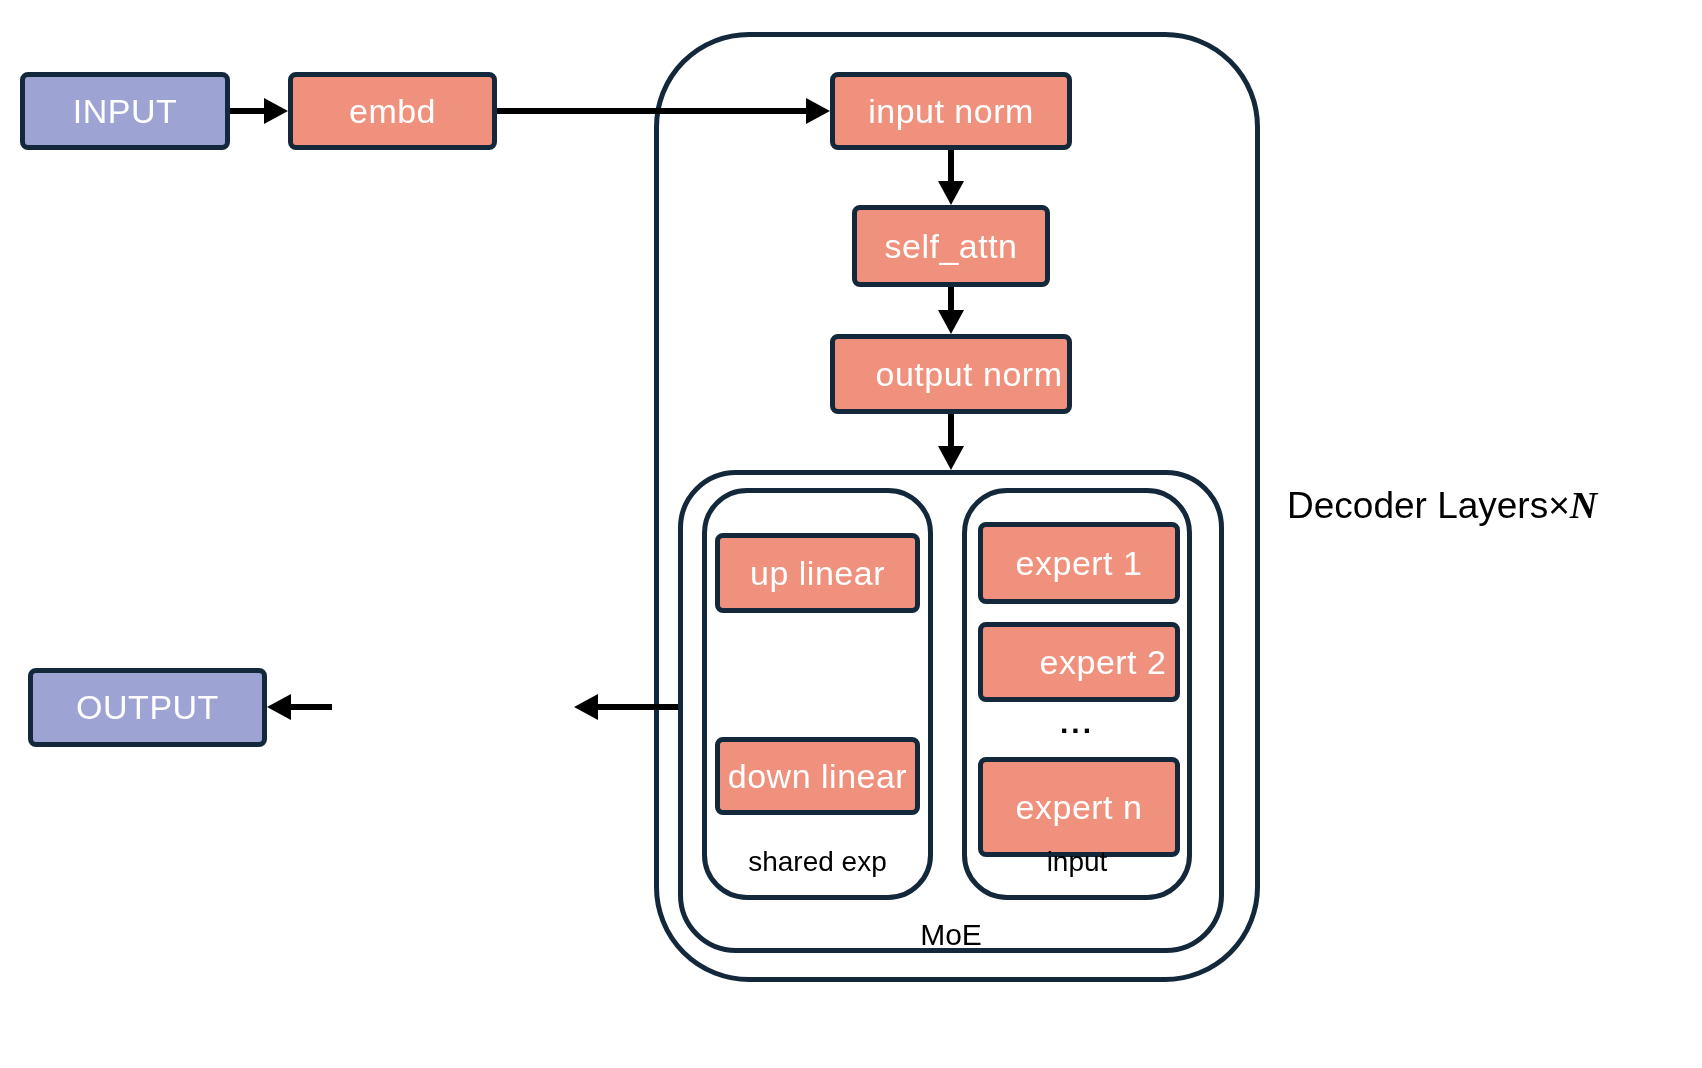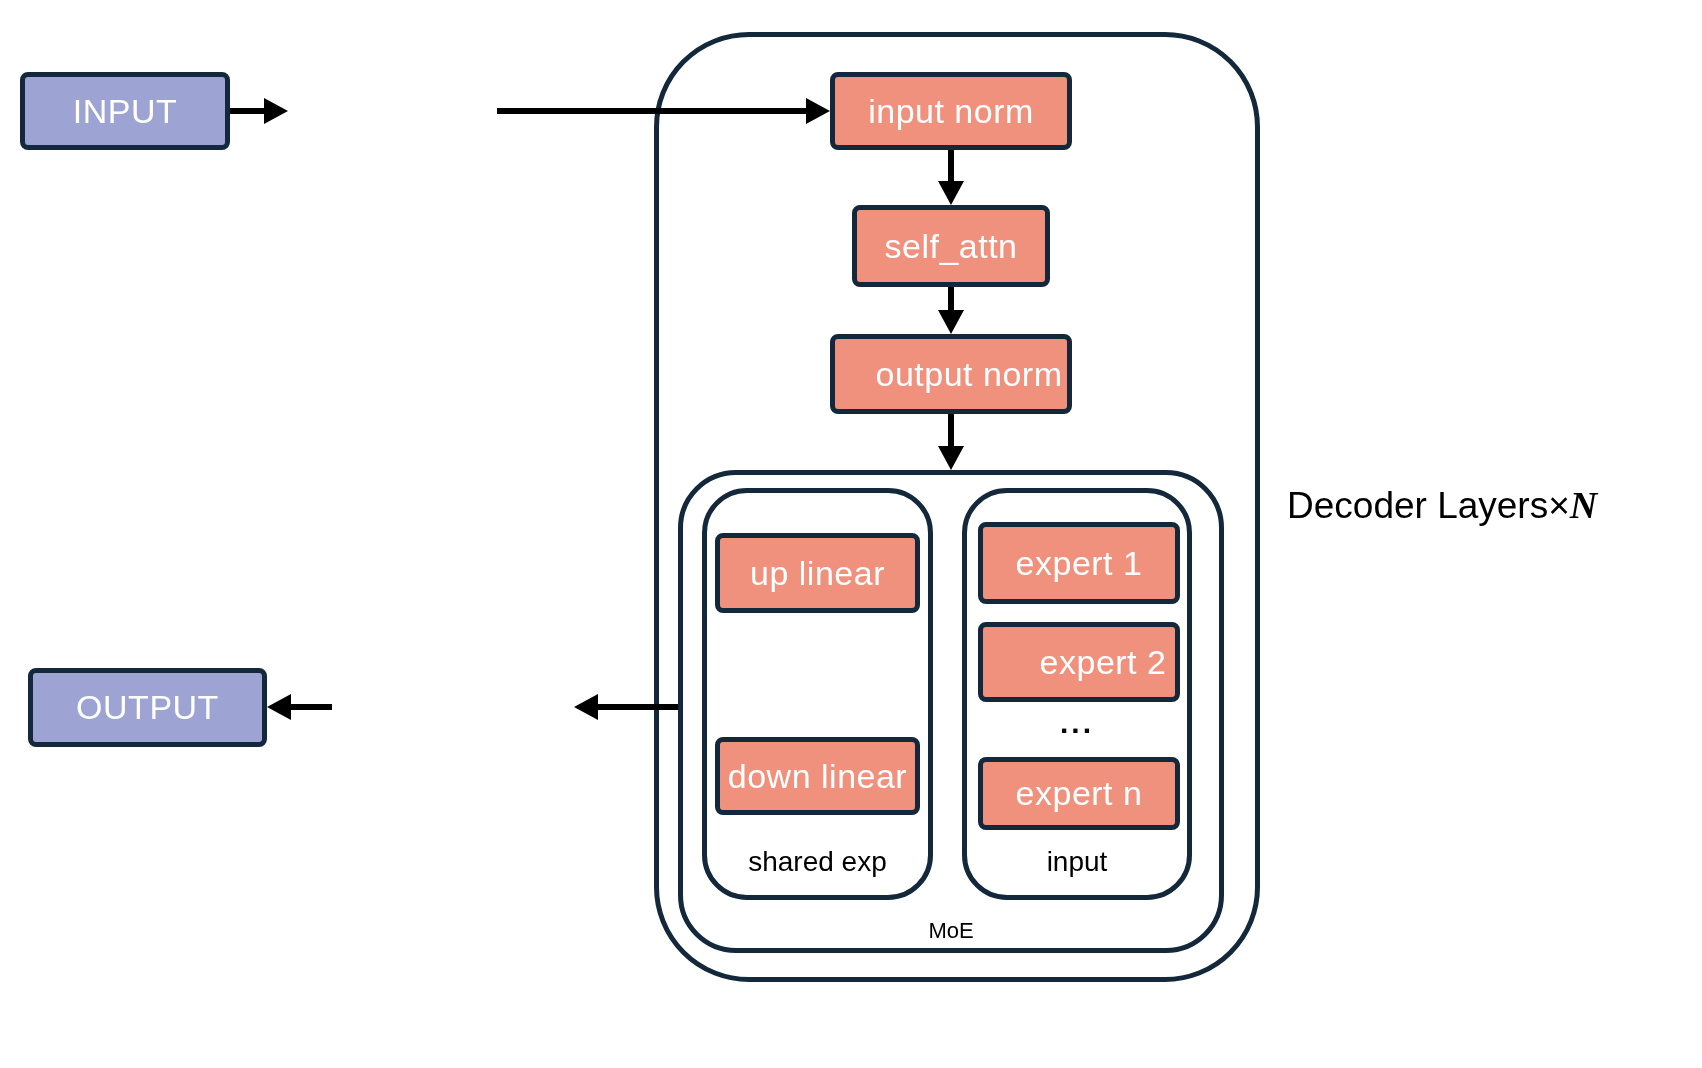--- a/index.html
+++ b/index.html
@@ -51,32 +51,32 @@
   .n-input-norm  { left: 830px; top: 72px;  width: 242px; height: 78px; }
   .n-self-attn   { left: 852px; top: 205px; width: 198px; height: 82px; }
   .n-output-norm { left: 830px; top: 334px; width: 242px; height: 80px; padding-left: 36px; }
   .n-lm-head     { left: 332px; top: 668px; width: 242px; height: 79px; }
   .n-output      { left: 28px;  top: 668px; width: 239px; height: 79px; }
   .n-up-linear   { left: 715px; top: 533px; width: 205px; height: 80px; }
   .n-gate-linear { left: 715px; top: 635px; width: 205px; height: 80px; }
   .n-down-linear { left: 715px; top: 737px; width: 205px; height: 78px; }
   .n-expert-1    { left: 978px; top: 522px; width: 202px; height: 82px; }
   .n-expert-2    { left: 978px; top: 622px; width: 202px; height: 80px; padding-left: 48px; }
-  .n-expert-n    { left: 978px; top: 757px; width: 202px; height: 73px; }
+  .n-expert-n    { left: 978px; top: 757px; width: 202px; height: 100px; }
   
   .group-label {
     position: absolute;
     color: var(--label-text);
     font-size: 28px;
     text-align: center;
     white-space: nowrap;
   }
   .lbl-shared { left: 702px; top: 846px; width: 231px; }
   .lbl-exps   { left: 962px; top: 846px; width: 230px; }
-  .lbl-moe    { left: 678px; top: 918px; width: 546px; font-size: 22px; }
+  .lbl-moe    { left: 678px; top: 918px; width: 546px; font-size: 30px; }
   .lbl-dots   { left: 962px; top: 706px; width: 230px; font-size: 30px; font-weight: bold; letter-spacing: 3px; }
   
   .decoder-label {
     position: absolute;
     left: 1287px; top: 483px;
     color: var(--label-text);
     font-size: 37px;
     white-space: nowrap;
   }
   .decoder-label .n-italic {
@@ -127,20 +127,23 @@
     <div class="ah ah-left" style="left:574px; top:694px;"></div>
   </div>
   <div>
     <div class="aline" style="left:289px; top:704px; width:43px; height:6px;"></div>
     <div class="ah ah-left" style="left:267px; top:694px;"></div>
   </div>
 
   <div class="node io n-input">
     <span>INPUT</span>
   </div>
+  <div class="node n-embd">
+    <span>embd</span>
+  </div>
   <div class="node n-input-norm">
     <span>input norm</span>
   </div>
   <div class="node n-self-attn">
     <span>self_attn</span>
   </div>
   <div class="node n-output-norm">
     <span>output norm</span>
   </div>
   <div class="node io n-output">

